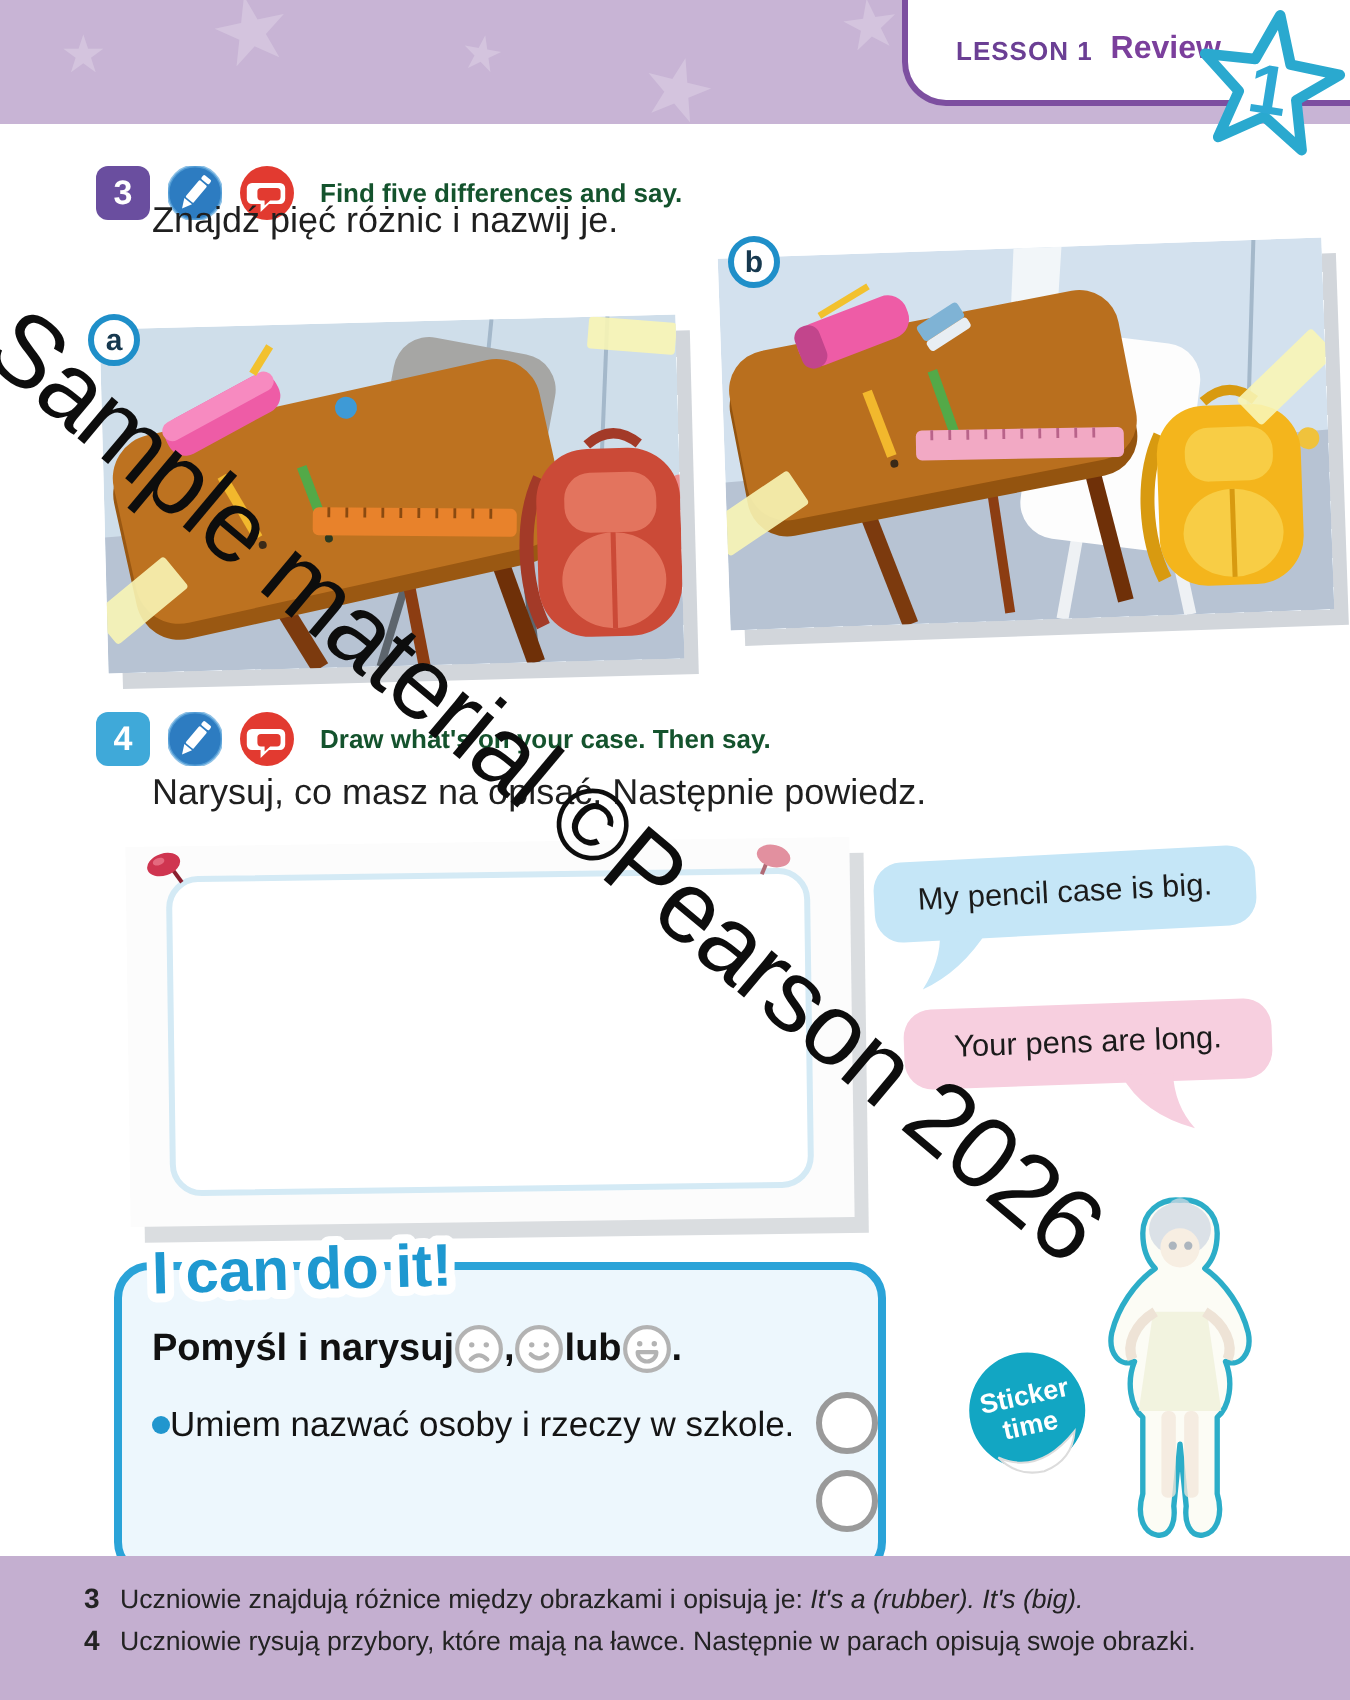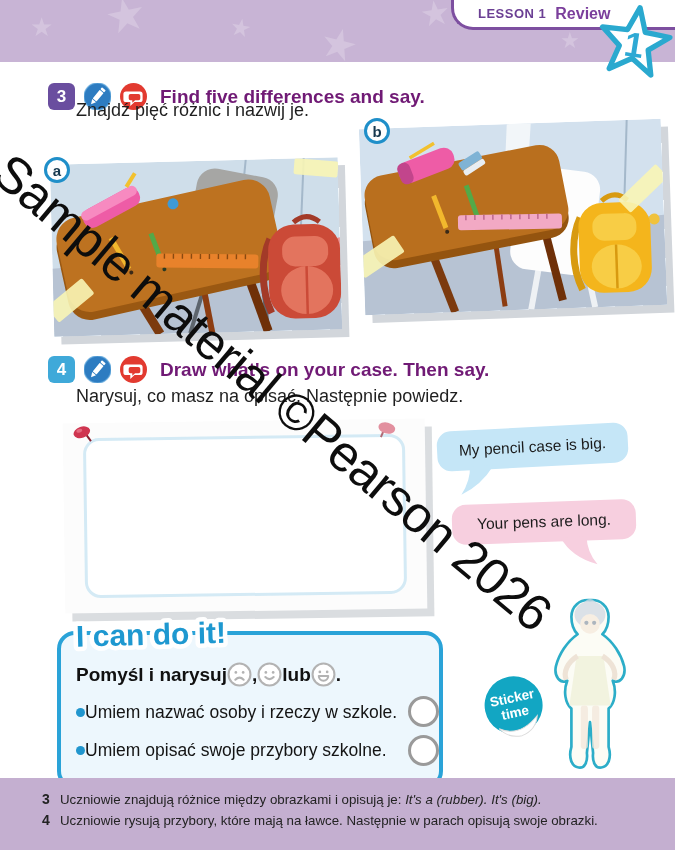--- a/index.html
+++ b/index.html
@@ -5,38 +5,38 @@
   * { margin:0; padding:0; box-sizing:border-box; }
   html,body { background:#ffffff; }
   .page {
     position:relative; width:675px; height:850px; overflow:hidden;
     font-family:"Liberation Sans", sans-serif; background:#ffffff;
   }
   
   .header-band { position:absolute; left:0; top:0; width:675px; height:62px;
     background:#c8b4d5; overflow:hidden; }
   .hstar { position:absolute; color:rgba(255,255,255,0.22); line-height:1; }
-  .lesson-tab { position:absolute; right:0; top:0; width:224px; height:30px;
+  .lesson-tab { position:absolute; right:0; top:0; width:224px; height:53px;
     background:#ffffff; border-left:3px solid #7d4fa0; border-bottom:3px solid #7d4fa0;
     border-bottom-left-radius:22px; display:flex; align-items:center; gap:9px;
     padding-left:24px; z-index:3; }
   .lesson-label { font-size:13px; font-weight:700; color:#6b3f94; letter-spacing:.5px; }
   .lesson-title { font-size:16px; font-weight:700; color:#7b3f9c; }
   .unit-star { position:absolute; right:2px; top:3px; width:76px; height:74px; z-index:4;
     transform:rotate(9deg); }
   
   .ex-row { position:absolute; display:flex; align-items:center; gap:9px; z-index:5; }
   .ex3-row { left:48px; top:83px; }
   .ex4-row { left:48px; top:356px; }
   .num-badge { width:27px; height:27px; border-radius:6px; display:flex; align-items:center;
     justify-content:center; color:#fff; font-weight:700; font-size:17px; }
   .num-badge.purple { background:#6a4e9f; }
   .num-badge.blue   { background:#3fa9d9; }
   .round-icon { width:27px; height:27px; display:block; }
-  .instr-en { font-size:19px; font-weight:700; color:#701a75; margin-left:4px; }
+  .instr-en { font-size:13px; font-weight:700; color:#14532d; margin-left:4px; }
   .instr-pl { position:absolute; font-size:18px; color:#1f1f1f; z-index:5; }
   .ex3-pl { left:76px; top:100px; }
   .ex4-pl { left:76px; top:386px; }
   
   .photo { position:absolute; box-shadow:7px 8px 0 #d2d6db; }
   .photo svg { display:block; }
   .photo-a { left:52px; top:161px; width:288px; height:172px; transform:rotate(-1.5deg); }
   .photo-b { left:362px; top:124px; width:302px; height:186px; transform:rotate(-2deg); }
   .pic-label { position:absolute; width:26px; height:26px; border-radius:50%;
     background:#fff; border:3px solid #1f8fc9; display:flex; align-items:center;
@@ -348,24 +348,20 @@
       <circle cx="8.5" cy="9.5" r="1.3" fill="#b3b3b3"></circle>
         <circle cx="15.5" cy="9.5" r="1.3" fill="#b3b3b3"></circle>
       <path d="M7.5,13.5 h9 a4.5,4.5 0 0 1 -9,0 z" fill="none" stroke="#b3b3b3" stroke-width="2" stroke-linejoin="round"></path>
     </svg>
     <span>.</span>
   </div>
   <div class="icd-item icd-item-1">
     <span class="bullet"></span>
     <span>Umiem nazwać osoby i rzeczy w szkole.</span>
   </div>
-  <div class="icd-item icd-item-2">
-    <span class="bullet"></span>
-    <span>Umiem opisać swoje przybory szkolne.</span>
-  </div>
   <div class="check-circle check-1"></div>
   <div class="check-circle check-2"></div>
 
   <svg class="sticker-badge" viewBox="0 0 64 64">
     <circle cx="31" cy="30" r="29" fill="#12a6c3"></circle>
     <path d="M12,50 Q30,63 52,45 Q48,59 33,61.5 Q19,61.5 12,50 Z" fill="#ffffff" stroke="#dcdcdc" stroke-width="1"></path>
     <text x="31" y="27" text-anchor="middle" font-family="Liberation Sans, sans-serif" font-size="13.5" font-weight="bold" fill="#ffffff">Sticker</text>
     <text x="31" y="42" text-anchor="middle" font-family="Liberation Sans, sans-serif" font-size="13.5" font-weight="bold" fill="#ffffff">time</text>
   </svg>
 

